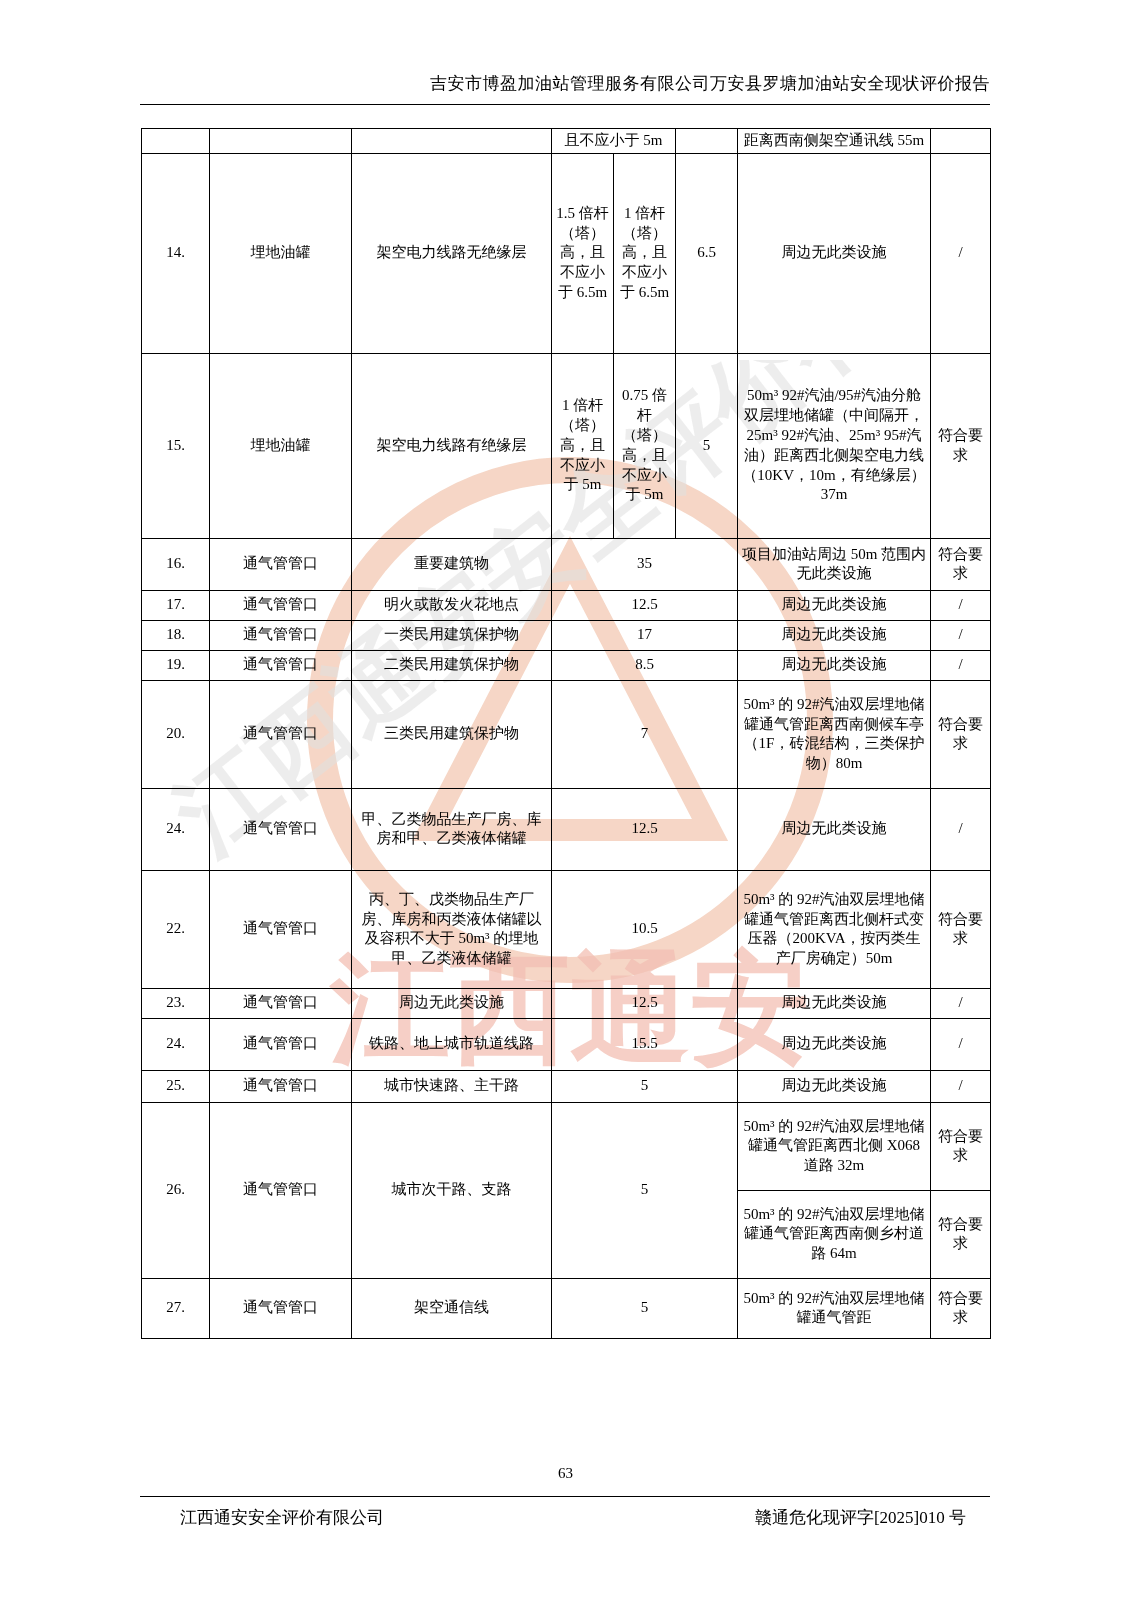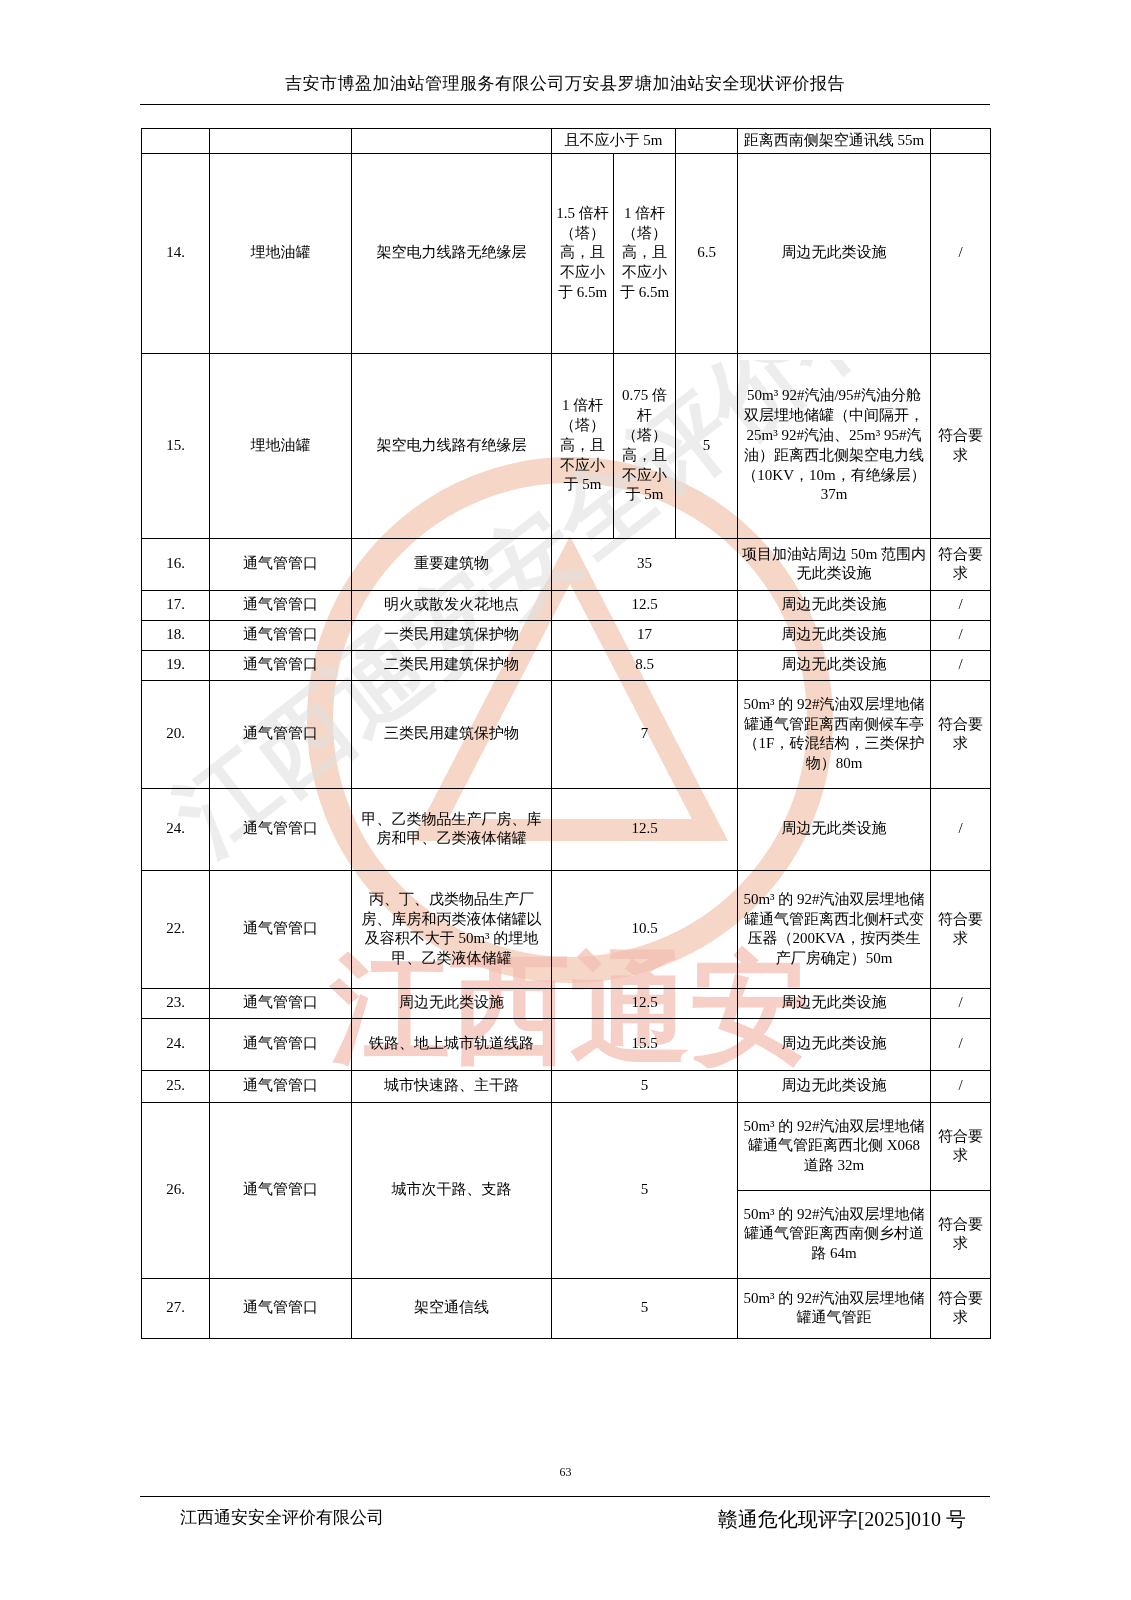--- a/index.html
+++ b/index.html
@@ -22,59 +22,59 @@
     padding: 0;
     overflow: hidden;
   }
 
   
   .header {
     position: absolute;
     top: 72px;
     left: 140px;
     width: 850px;
-    text-align: center;
+    text-align: right;
     font-size: 17px;
     letter-spacing: 0.5px;
   }
   .header-rule {
     position: absolute;
     top: 104px;
     left: 140px;
     width: 850px;
     border-bottom: 1.6px solid #000;
   }
 
   
   .footer-pageno {
     position: absolute;
     top: 1465px;
     left: 0;
     width: 1131px;
     text-align: center;
-    font-size: 12px;
+    font-size: 15px;
   }
   .footer-rule {
     position: absolute;
     top: 1496px;
     left: 140px;
     width: 850px;
     border-bottom: 1.2px solid #000;
   }
   .footer-left {
     position: absolute;
     top: 1506px;
     left: 180px;
     font-size: 17px;
   }
   .footer-right {
     position: absolute;
     top: 1506px;
     right: 165px;
-    font-size: 20px;
+    font-size: 17px;
   }
 
   
   .watermark {
     position: absolute;
     left: 150px;
     top: 360px;
     width: 840px;
     height: 800px;
     pointer-events: none;

